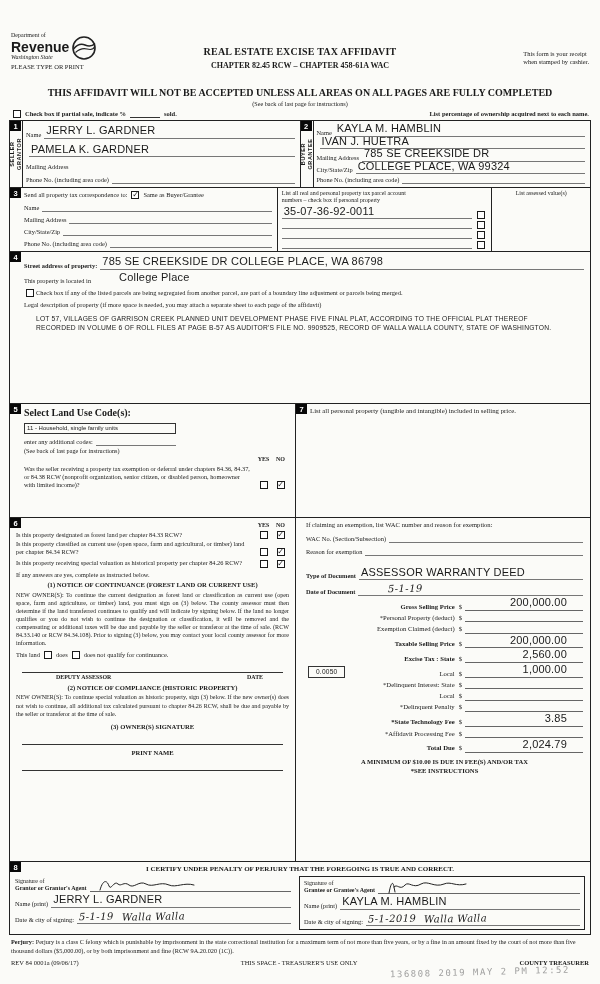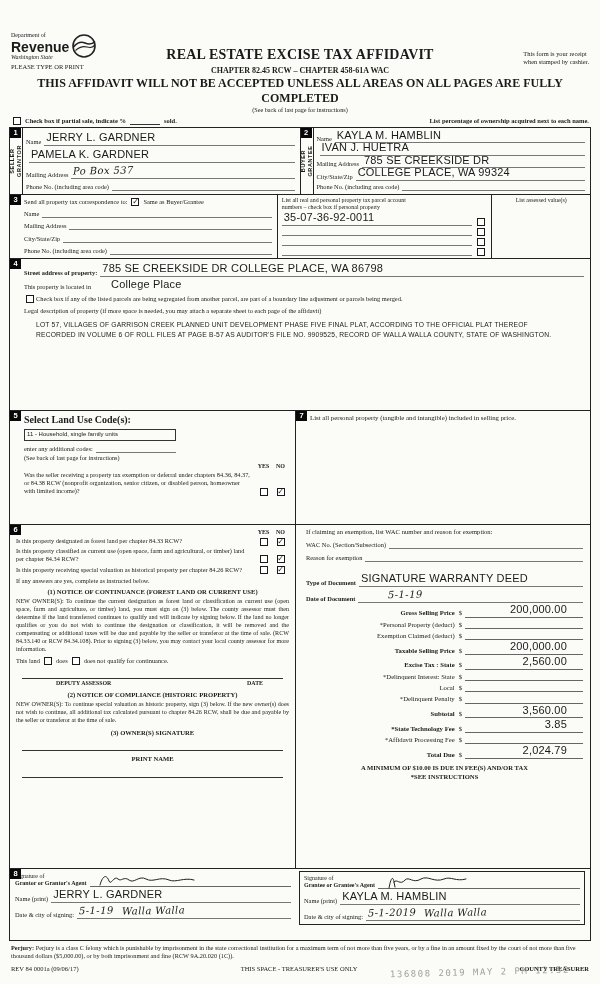--- a/index.html
+++ b/index.html
@@ -5,31 +5,31 @@
   *{margin:0;padding:0;box-sizing:border-box}
   body{width:600px;height:984px;overflow:hidden;background:#e9e9e7;font-family:"Liberation Serif",serif;color:#1a1a1a}
   .page{width:600px;height:984px;background:#fbfbf8;position:relative;padding:30px 9px 0;font-size:7px;line-height:1.25}
   .b{font-weight:700}.center{text-align:center}
   .typed{font-family:"Liberation Sans",sans-serif;font-size:11px;letter-spacing:.2px}
   .hand{font-family:"DejaVu Serif",serif;font-style:italic;font-size:10px;letter-spacing:.4px;transform:rotate(-1deg);display:inline-block}
   .cb{display:inline-flex;align-items:center;justify-content:center;width:8px;height:8px;border:1px solid #1a1a1a;background:#fff;font-size:8px;line-height:1;flex:none;vertical-align:-1px;margin:0 2px}
   .secnum{position:absolute;top:0;left:0;width:11px;height:10px;background:#080808;color:#fff;font-size:7.5px;font-weight:700;display:flex;align-items:center;justify-content:center;z-index:3;font-family:"Liberation Sans",sans-serif}
   
   .hdr{position:relative;height:46px}
-  .logowrap{position:absolute;left:2px;top:2px;display:flex;align-items:center}
+  .logowrap{position:absolute;left:2px;top:2px;display:flex;align-items:flex-end}
   .dept .d1{font-size:6px}
   .dept .d2{font-size:14px;font-weight:700;line-height:1;font-family:"Liberation Sans",sans-serif}
   .dept .d3{font-size:6px;font-style:italic}
   .logo{margin-left:2px;margin-top:-1px}
   .titleblock{position:absolute;left:90px;right:90px;top:16px;text-align:center}
-  .ftitle{font-size:14px;letter-spacing:.2px}
+  .ftitle{font-size:10px;letter-spacing:.2px}
   .chapline{font-size:8px;margin-top:2px}
   .receipt{position:absolute;right:2px;top:20px;font-size:6.4px;line-height:1.3}
   .pleasetype{position:absolute;left:2px;top:33px;font-size:6.5px}
-  .warn{font-size:12px;margin-top:0}
+  .warn{font-size:10px;margin-top:11px}
   .seeback{font-size:6.2px}
   .optrow{display:flex;justify-content:space-between;align-items:flex-end;font-size:6.5px;font-weight:700;margin:3px 2px 2px;font-family:"Liberation Serif",serif}
   .optleft{display:flex;align-items:flex-end;gap:2px}
   .shortline{display:inline-block;width:30px;border-bottom:1px solid #333;height:7px;margin:0 2px}
   
   .parties{display:flex;border:1px solid #222;height:68px}
   .party{flex:1;display:flex;position:relative}
   .party+.party{border-left:1px solid #222}
   .sidecell{width:13px;border-right:1px solid #222;position:relative;overflow:hidden}
   .vtext{position:absolute;left:50%;top:50%;transform:translate(-50%,-50%) rotate(-90deg);font-size:5.5px;font-weight:700;letter-spacing:.6px;text-align:center;line-height:1.2;font-family:"Liberation Sans",sans-serif}
@@ -42,21 +42,21 @@
   .s3left{width:46%;padding:3px 5px 3px 14px;display:flex;flex-direction:column;justify-content:space-between}
   .s3send{display:flex;align-items:center;gap:2px;font-size:6.4px}
   .s3mid{width:37%;border-left:1px solid #222;padding:2px 4px;display:flex;flex-direction:column;justify-content:space-between}
   .s3hdr{font-size:5.9px;line-height:1.2}
   .prow{display:flex;align-items:flex-end;gap:3px;min-height:10px}
   .pline{flex:1;border-bottom:1px solid #777;padding:0 2px;min-height:9px}
   .s3right{flex:1;border-left:1px solid #222;padding:2px 3px}
   
   .sec4{border:1px solid #222;border-top:none;height:152px;padding:3px 6px 0 14px;position:relative}
   .s4row{display:flex;align-items:flex-end;min-height:11px;margin-bottom:1px}
-  .s4loc{margin-left:20px}
+  .s4loc{margin-left:28px}
   .legal{margin:5px 2px 0 12px;font-size:6.7px;line-height:1.4;max-width:530px}
   
   .twosec{display:flex;border:1px solid #222;border-top:none;height:458px}
   .leftcol{width:286px;border-right:1px solid #222;display:flex;flex-direction:column}
   .sec5{height:114px;border-bottom:1px solid #222;position:relative;padding:3px 6px 2px 14px}
   .codebox{border:1px solid #333;width:152px;min-height:11px;font-size:6px;padding:1px 2px;margin:3px 0 2px;font-family:"Liberation Sans",sans-serif}
   .addl{display:flex;align-items:flex-end;min-height:10px}
   .addline{display:inline-block;width:80px;border-bottom:1px solid #777;height:8px;margin-left:3px}
   .ynrow{display:flex;align-items:flex-end;margin-top:1px}
   .qtext{flex:1;font-size:6.3px;line-height:1.3;padding-right:3px}
@@ -151,23 +151,20 @@
               <span class="typed">JERRY L. GARDNER</span>
             </span>
           </div>
         <div class="frow">
             <span class="fline">
               <span class="typed">PAMELA K. GARDNER</span>
             </span>
           </div>
         <div class="frow">
             <span class="flab">Mailing Address</span>
-            <span class="fline">
-              <span class="hand">Po Box 537</span>
-            </span>
           </div>
         <div class="frow">
             <span class="flab">Phone No. (including area code)</span>
             <span class="fline"></span>
           </div>
       </div>
     </div>
     <div class="party">
       <div class="secnum">2</div>
       <div class="sidecell">
@@ -390,21 +387,21 @@
             <span class="flab">WAC No. (Section/Subsection)</span>
             <span class="fline"></span>
           </div>
         <div class="exline">
             <span class="flab">Reason for exemption</span>
             <span class="fline"></span>
           </div>
         <div class="exline" style="margin-top:10px">
             <span class="flab b">Type of Document</span>
             <span class="fline">
-              <span class="typed">SIGNATURE WARRANTY DEED</span>
+              <span class="typed">ASSESSOR WARRANTY DEED</span>
             </span>
           </div>
         <div class="exline" style="min-height:14px">
             <span class="flab b">Date of Document</span>
             <span class="fline">
               <span class="hand" style="margin-left:28px">5-1-19</span>
             </span>
           </div>
 
         <div class="mrow">
@@ -425,39 +422,42 @@
         <div class="mrow">
             <span class="mlab b">Taxable Selling Price</span>
             <span class="mdol">$</span>
             <span class="mline"><span class="typed">200,000.00</span></span>
           </div>
         <div class="mrow">
             <span class="mlab b">Excise Tax : State</span>
             <span class="mdol">$</span>
             <span class="mline"><span class="typed">2,560.00</span></span>
           </div>
+        <div class="mrow rate">
+          <span class="ratebox typed">0.0050</span>
+          <span class="rgt">
+              <span class="mlab">Local</span>
+              <span class="mdol">$</span>
+              <span class="mline"><span class="typed">1,000.00</span></span>
+            </span>
+        </div>
         <div class="mrow">
             <span class="mlab">*Delinquent Interest: State</span>
             <span class="mdol">$</span>
             <span class="mline"><span class="typed"></span></span>
           </div>
         <div class="mrow">
             <span class="mlab">Local</span>
             <span class="mdol">$</span>
             <span class="mline"><span class="typed"></span></span>
           </div>
         <div class="mrow">
             <span class="mlab">*Delinquent Penalty</span>
             <span class="mdol">$</span>
             <span class="mline"><span class="typed"></span></span>
-          </div>
-        <div class="mrow">
-            <span class="mlab b">Subtotal</span>
-            <span class="mdol">$</span>
-            <span class="mline"><span class="typed">3,560.00</span></span>
           </div>
         <div class="mrow">
             <span class="mlab b">*State Technology Fee</span>
             <span class="mdol">$</span>
             <span class="mline"><span class="typed">3.85</span></span>
           </div>
         <div class="mrow">
             <span class="mlab">*Affidavit Processing Fee</span>
             <span class="mdol">$</span>
             <span class="mline"><span class="typed"></span></span>
@@ -469,20 +469,21 @@
           </div>
 
         <div class="minnote b">A MINIMUM OF $10.00 IS DUE IN FEE(S) AND/OR TAX</div>
         <div class="minnote b" style="margin-top:1px">*SEE INSTRUCTIONS</div>
       </div>
     </div>
   </div>
 
   <div class="sec8">
     <div class="secnum">8</div>
+    <div class="certify b center">I CERTIFY UNDER PENALTY OF PERJURY THAT THE FOREGOING IS TRUE AND CORRECT.</div>
     <div class="sighalves">
       <div class="sighalf">
         <div class="sigrow">
           <div class="siglab">
               <div>Signature of</div>
               <div class="b">Grantor or Grantor's Agent</div>
             </div>
           <div class="sigline">
             <svg width="110" height="16" viewBox="0 0 110 16">
               <path d="M4 13 C7 2 11 3 13 9 C15 14 18 3 22 7 C25 10 28 4 33 8 C38 12 43 3 50 7 C57 11 64 4 73 8 C80 11 88 5 98 8" fill="none" stroke="#222" stroke-width="1" stroke-linecap="round"></path>

